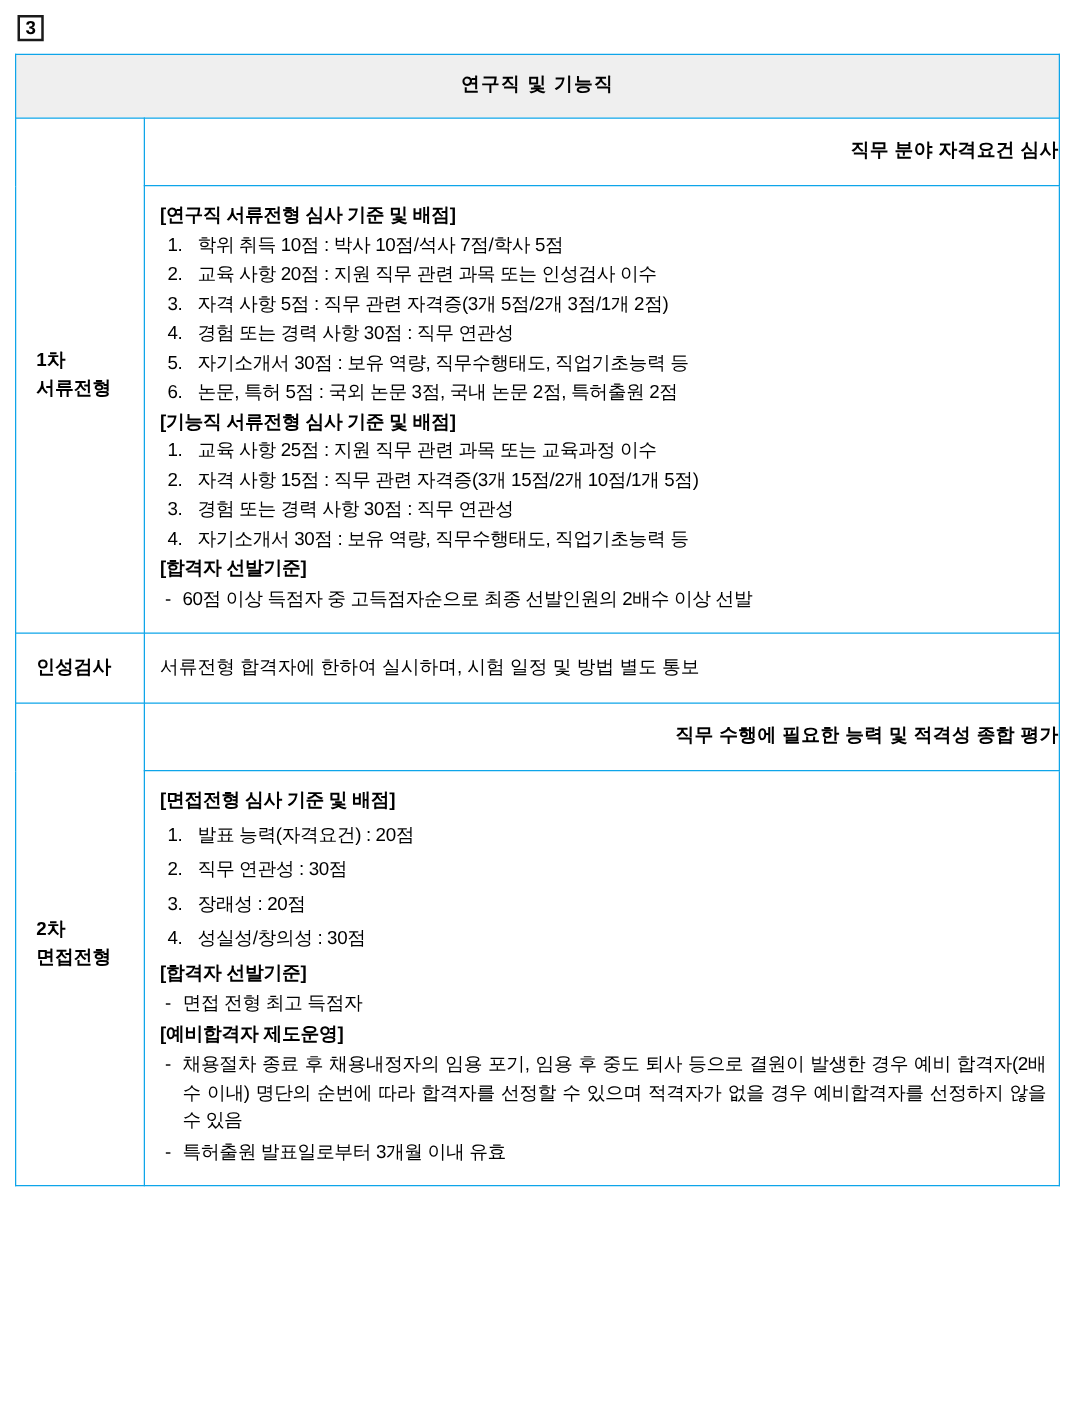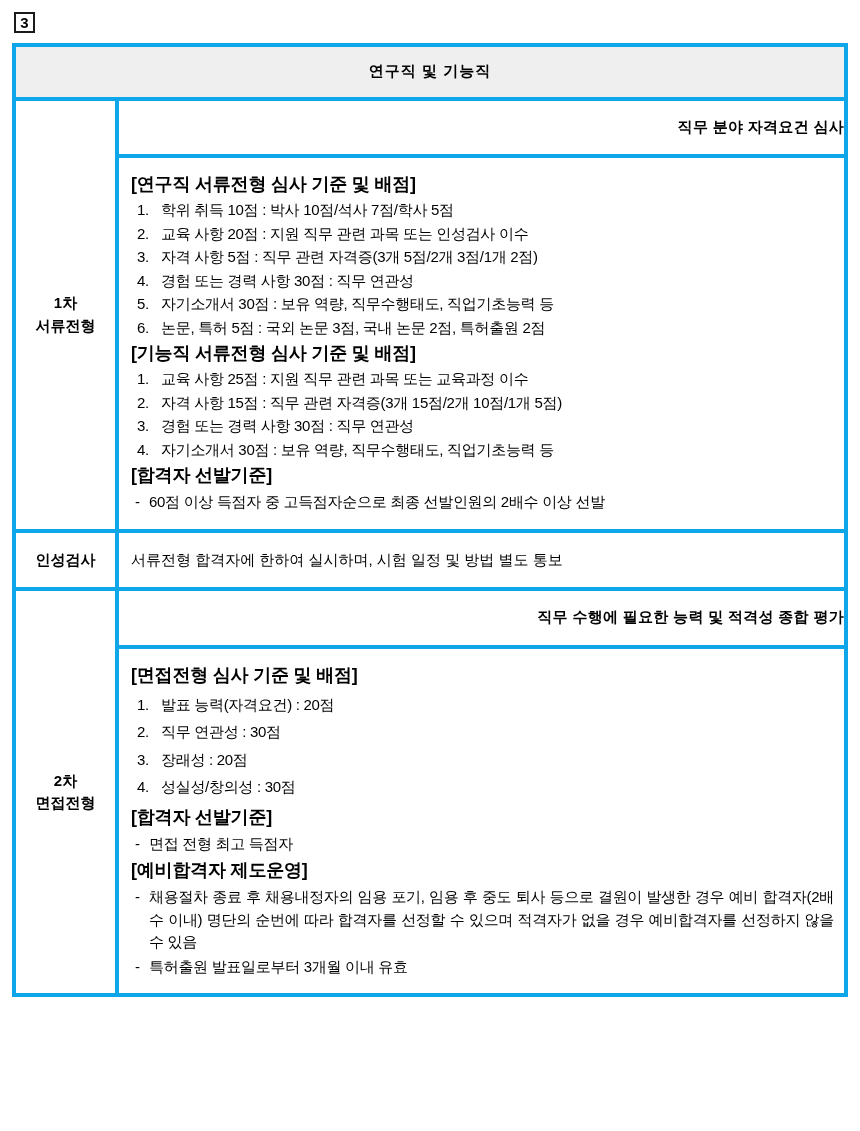--- a/index.html
+++ b/index.html
@@ -42,62 +42,62 @@
     letter-spacing: -0.2px;
   }
   
   table.matrix {
     border-collapse: collapse;
     width: 836px;
     table-layout: fixed;
     border: 1px solid #000;
   }
   table.matrix td {
-    border: 4px solid #0ea5e9;
+    border: 1px solid #0ea5e9;
     vertical-align: middle;
     font-size: 15px;
     line-height: 1.5;
   }
   .col-label { width: 103px; }
 
   .table-title {
     background: #efefef;
     text-align: center;
     font-weight: bold;
     font-size: 19px;
     letter-spacing: 1px;
     padding: 13px 0 14px 0;
   }
   .stage-label {
-    text-align: center;
+    text-align: left;
     font-weight: bold;
     font-size: 15px;
     line-height: 1.5;
-    padding: 6px 4px;
+    padding: 6px 16px;
     white-space: pre-line;
   }
   .section-head {
     text-align: right;
     font-weight: bold;
     font-size: 16.5px;
     padding: 15px 0 16px 0;
     letter-spacing: 0.3px;
   }
   .body-cell {
     padding: 12px 10px 13px 12px;
     vertical-align: top;
   }
   .single-line {
     padding: 16px 8px 16px 12px;
     font-size: 15px;
     vertical-align: middle;
   }
   .grp-title {
     font-weight: bold;
-    font-size: 18px;
+    font-size: 15px;
     margin: 1px 0 1px 0;
     letter-spacing: -0.2px;
   }
   ol.num, ul.dash {
     list-style: none;
     margin: 0;
     padding: 0;
   }
   ol.num li {
     position: relative;

